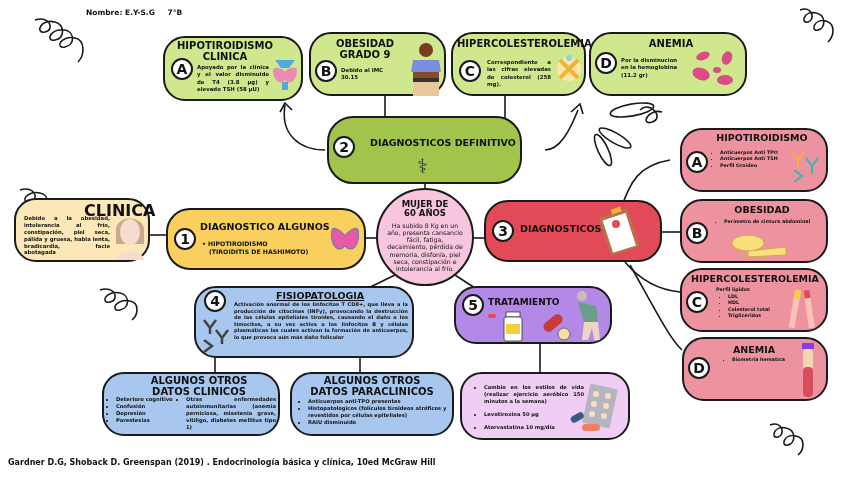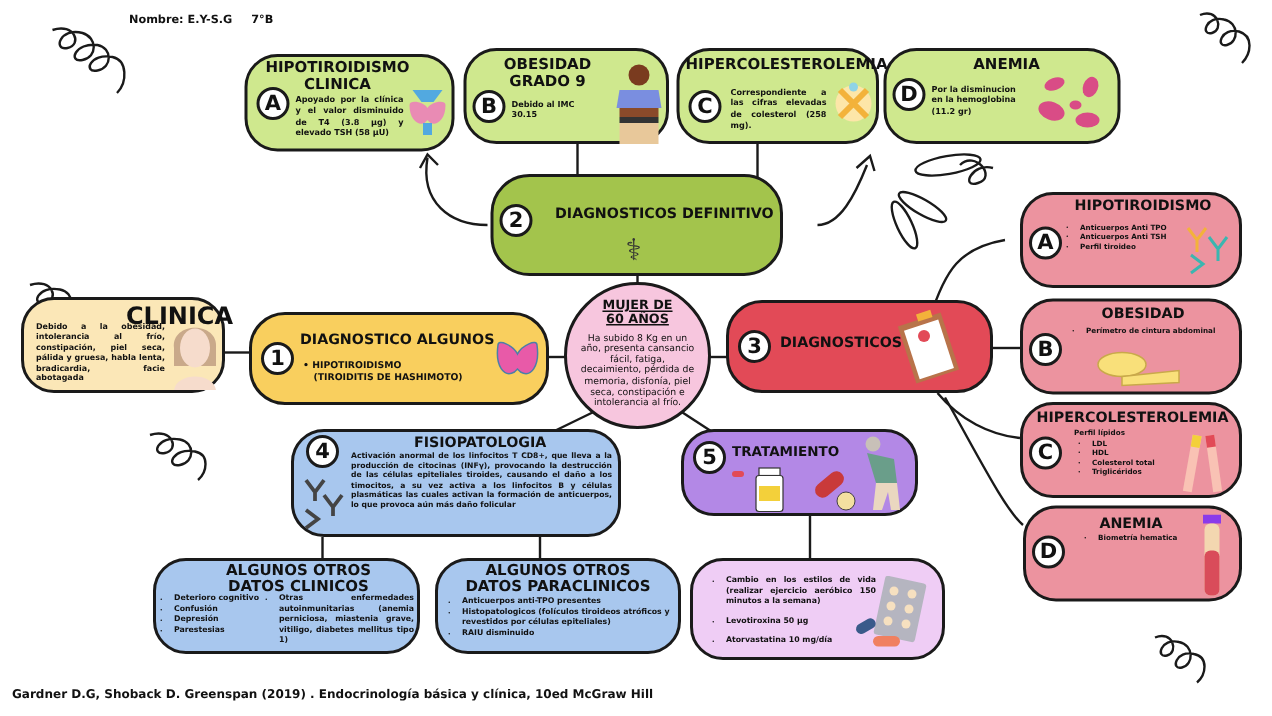--- a/index.html
+++ b/index.html
@@ -167,21 +167,21 @@
   <div class="txt" style="left:34px;top:30px;font-size:6.2px;">
     <div>•&nbsp;<span>HIPOTIROIDISMO</span></div>
     <div style="padding-left:7px;">(TIROIDITIS DE HASHIMOTO)</div>
   </div>
   <svg class="ill" style="left:162px;top:14px;" width="30" height="30" viewBox="0 0 30 30">
     <path d="M2 6 C2 2 12 6 15 12 C18 6 28 2 28 6 C30 20 24 28 17 24 L15 22 L13 24 C6 28 0 20 2 6Z" fill="#e85aa8" stroke="#4c7fa8" stroke-width="1"></path>
   </svg>
 </div>
 
 <div style="position:absolute;left:376px;top:188px;width:98px;height:98px;border-radius:50%;border:2px solid #1a1a1a;background:#f7c6de;box-sizing:border-box;">
-  <div class="ttl" style="left:0;top:10px;width:94px;font-size:8.5px;text-decoration:underline;">
+  <div class="ttl" style="left:0;top:10px;width:94px;font-size:8.5px;">
     <div>MUJER DE</div>
       <div>60 AÑOS</div>
   </div>
   <div class="txt" style="left:8px;top:32px;width:78px;font-size:6.2px;text-align:center;line-height:1.15;font-weight:normal;">Ha subido 8 Kg en un año, presenta cansancio fácil, fatiga, decaimiento, pérdida de memoria, disfonía, piel seca, constipación e intolerancia al frío.</div>
 </div>
 
 <div class="box rd" style="left:484px;top:200px;width:178px;height:62px;border-radius:24px;">
   <div class="circ" style="left:6px;top:18px;width:22px;height:22px;font-size:14px;">
       <span>3</span>
     </div>
@@ -257,21 +257,21 @@
     <rect x="2" y="0" width="12" height="6" fill="#8a3bea"></rect>
     <rect x="3" y="6" width="10" height="48" rx="4" fill="#f3d7b0"></rect>
     <rect x="3" y="24" width="10" height="30" rx="4" fill="#d94c5a"></rect>
   </svg>
 </div>
 
 <div class="box bl" style="left:194px;top:286px;width:220px;height:72px;">
   <div class="circ" style="left:8px;top:2px;width:22px;height:22px;font-size:14px;">
       <span>4</span>
     </div>
-  <div class="ttl" style="left:80px;top:3px;font-size:9.5px;">FISIOPATOLOGIA</div>
+  <div class="ttl" style="left:80px;top:3px;font-size:9.5px;text-decoration:underline;">FISIOPATOLOGIA</div>
   <div class="txt just" style="left:38px;top:13px;width:174px;font-size:5.1px;line-height:1.3;">Activación anormal de los linfocitos T CD8+, que lleva a la producción de citocinas (INFγ), provocando la destrucción de las células epiteliales tiroides, causando el daño a los timocitos, a su vez activa a los linfocitos B y células plasmáticas las cuales activan la formación de anticuerpos, lo que provoca aún más daño folicular</div>
   <svg class="ill" style="left:4px;top:28px;" width="30" height="40" viewBox="0 0 30 40">
     <path d="M4 4 L10 12 L16 4 M10 12 L10 18" stroke="#444" stroke-width="2.5" fill="none"></path>
     <path d="M16 14 L22 22 L28 14 M22 22 L22 28" stroke="#444" stroke-width="2.5" fill="none"></path>
     <path d="M4 24 L12 30 L4 36" stroke="#444" stroke-width="2.5" fill="none"></path>
   </svg>
 </div>
 
 <div class="box pu" style="left:454px;top:286px;width:158px;height:58px;">
   <div class="circ" style="left:6px;top:6px;width:22px;height:22px;font-size:14px;">

